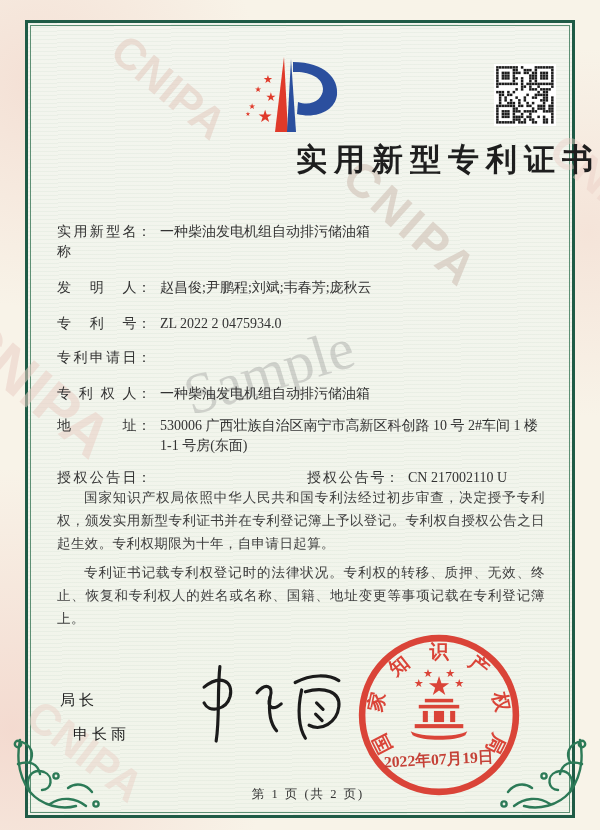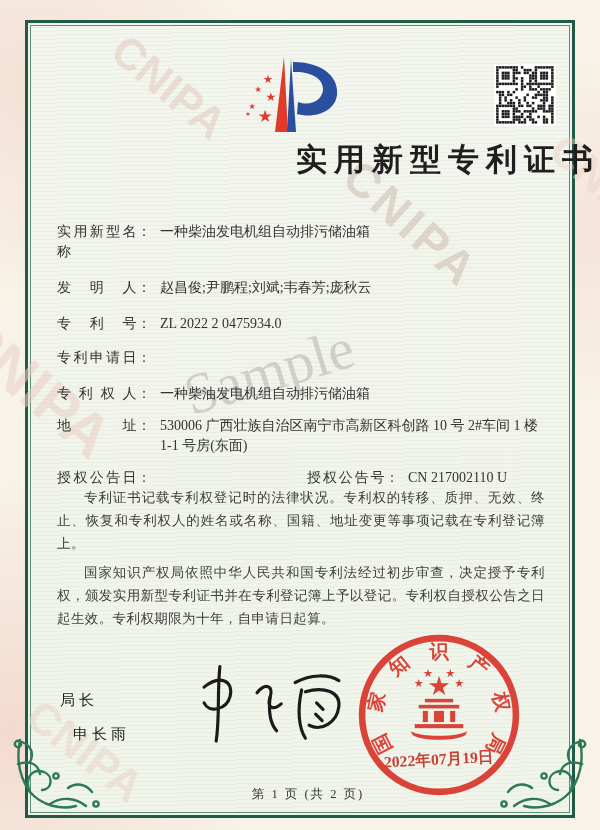--- a/index.html
+++ b/index.html
@@ -372,22 +372,22 @@
       </span>
       <span class="pairB">
         <span class="flabel">授权公告号</span>
           <span class="fcolon">：</span>
         <span class="fvalue">CN 217002110 U</span>
       </span>
     </div>
   </div>
 
   <div class="paras">
+    <p>国家知识产权局依照中华人民共和国专利法经过初步审查，决定授予专利权，颁发实用新型专利证书并在专利登记簿上予以登记。专利权自授权公告之日起生效。专利权期限为十年，自申请日起算。</p>
     <p>专利证书记载专利权登记时的法律状况。专利权的转移、质押、无效、终止、恢复和专利权人的姓名或名称、国籍、地址变更等事项记载在专利登记簿上。</p>
-    <p>国家知识产权局依照中华人民共和国专利法经过初步审查，决定授予专利权，颁发实用新型专利证书并在专利登记簿上予以登记。专利权自授权公告之日起生效。专利权期限为十年，自申请日起算。</p>
   </div>
 
   <div class="director-title">局长</div>
   <div class="director-name">申长雨</div>
 
   <svg class="signature" width="158" height="92" viewBox="0 0 170 96">
     <g stroke="#1b1b1b" stroke-width="3.4" fill="none" stroke-linecap="round" stroke-linejoin="round">
       <path d="M30,10 C27,38 30,64 26,90"></path>
       <path d="M13,32 C30,18 45,25 41,42 C37,57 18,60 13,49"></path>
       <path d="M70,38 C79,27 88,30 84,43 C80,55 88,57 96,50"></path>

